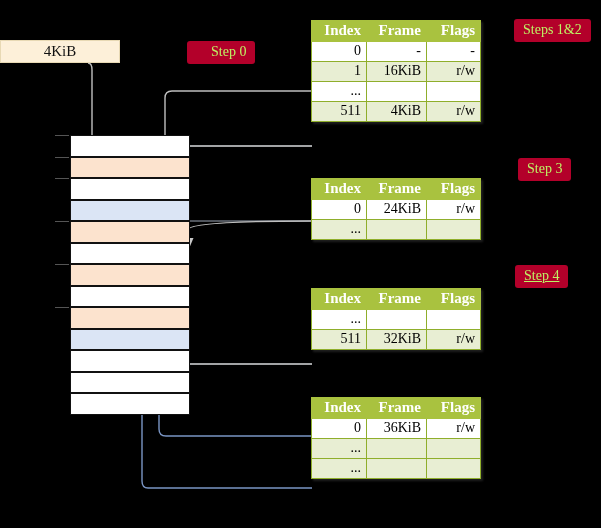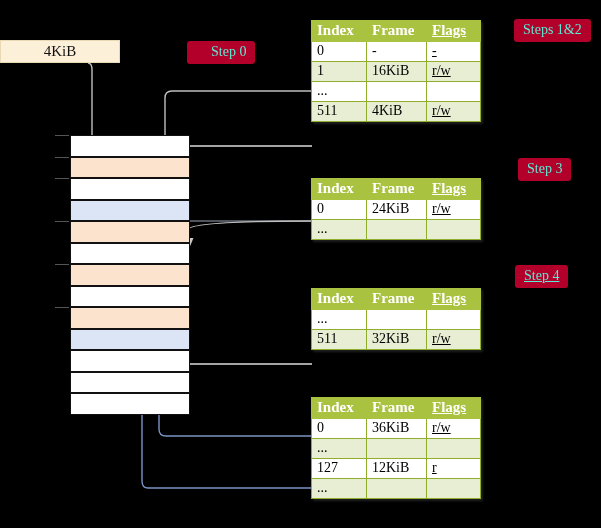--- a/index.html
+++ b/index.html
@@ -15,21 +15,21 @@
     position:absolute;left:0;top:40px;width:120px;height:23px;
     background:#FDF0D9;border:1px solid #E8D9B4;
     display:flex;align-items:center;justify-content:center;
     font-size:15px;line-height:1;color:#111;
     box-sizing:border-box;
   }
 
   
   .steplbl{
     position:absolute;
-    background:#B3002A;color:#5eead4;
+    background:#B3002A;color:#bef264;
     font-size:14px;line-height:1;
     padding:4px 9px 5px 9px;
     border-radius:3px;
     white-space:nowrap;
     box-shadow:0 1px 0 rgba(0,0,0,.4);
   }
   .step0{left:187px;top:41px;padding-left:24px;}
   .step12{left:514px;top:19px;}
   .step3{left:518px;top:158px;}
   .step4{left:515px;top:265px;text-decoration:underline;}
@@ -52,36 +52,36 @@
     border-collapse:collapse;
     background:#fff;
     font-size:14px;
     box-shadow:2px 2px 2px rgba(255,255,255,.12);
   }
   .ptable td,.ptable th{
     border:1px solid #8FAE2B;
     padding:1px 5px 2px 5px;
     height:16px;
     box-sizing:border-box;
-    text-align:left;
+    text-align:right;
     font-weight:normal;
     vertical-align:middle;
     white-space:nowrap;
   }
   .ptable thead th{
     background:#A9C23F;color:#fff;font-weight:bold;
     border:1px solid #A9C23F;
     font-size:15px;
   }
   .ptable tr.alt td{background:#E8EED3;}
   .ptable tr.plain td{background:#fff;}
   .ptable td.hl{background:#FAF8A0;}
   .c-index{width:55px;}
   .c-frame{width:60px;}
-  .c-flags{width:54px;text-decoration:underline;}
+  .c-flags{width:54px;}
 
   .t1{left:311px;top:20px;}
   .t2{left:311px;top:178px;}
   .t3{left:311px;top:288px;}
   .t4{left:311px;top:397px;}
 
   svg.wires{position:absolute;left:0;top:0;width:601px;height:528px;pointer-events:none;}
   .gw{fill:none;stroke:#BFBFBF;stroke-width:1.4;}
   .bw{fill:none;stroke:#7A95C4;stroke-width:1.4;}
   .ghead{fill:#C9C9C9;}
@@ -238,25 +238,20 @@
         <tr class="plain">
           <td class="c-index">0</td>
           <td class="c-frame">36KiB</td>
           <td class="c-flags">r/w</td>
         </tr>
         <tr class="alt">
           <td class="c-index">...</td>
           <td class="c-frame"></td>
           <td class="c-flags"></td>
         </tr>
-        <tr class="plain">
-          <td class="c-index">127</td>
-          <td class="c-frame">12KiB</td>
-          <td class="c-flags">r</td>
-        </tr>
         <tr class="alt">
           <td class="c-index">...</td>
           <td class="c-frame"></td>
           <td class="c-flags"></td>
         </tr>
       </tbody>
     </table>
 
 </div>
 

